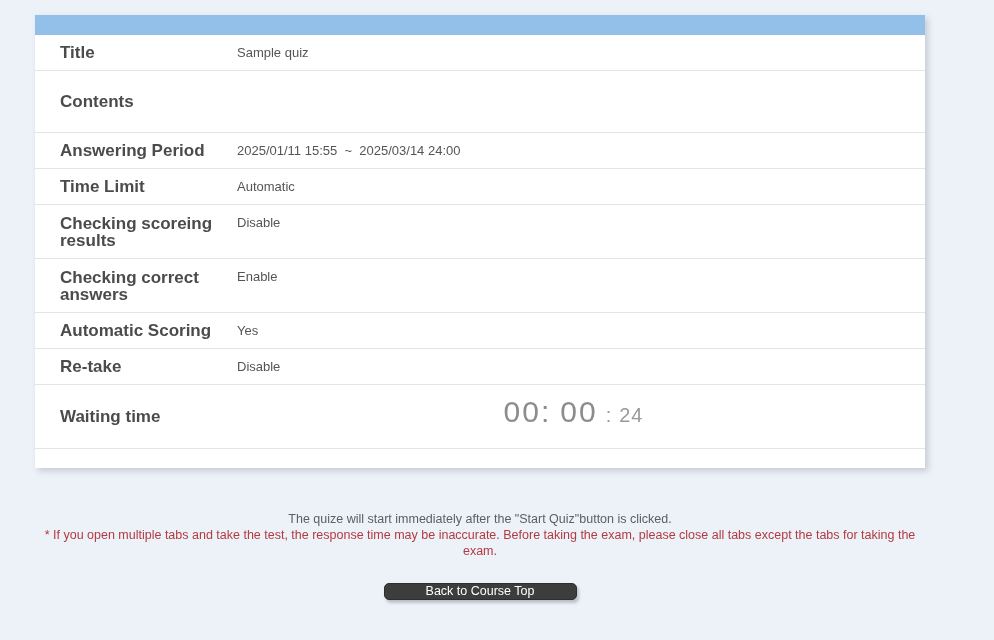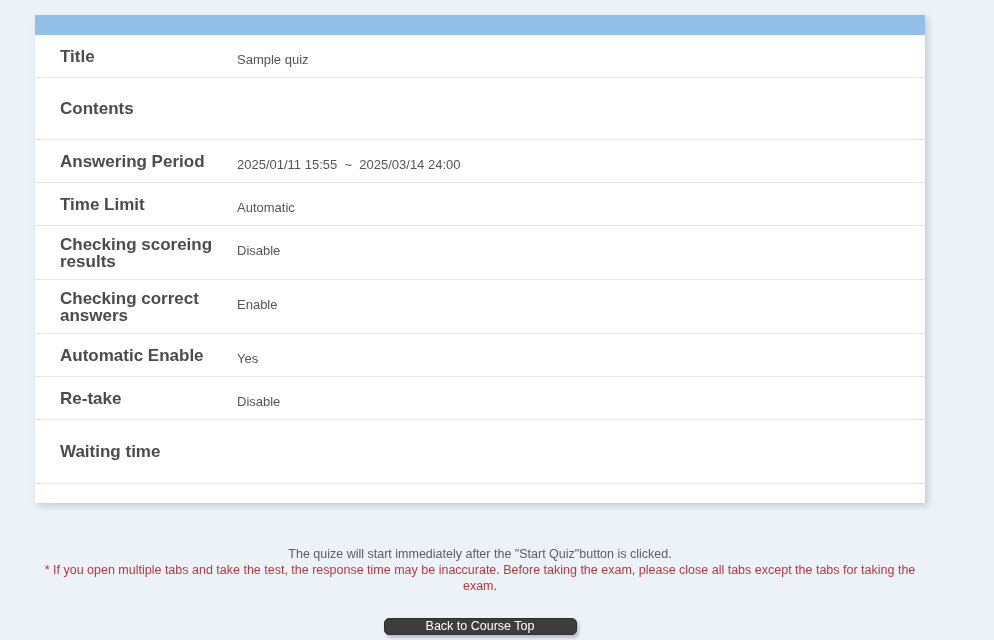--- a/index.html
+++ b/index.html
@@ -31,21 +31,21 @@
     padding-right:10px;
     display:flex;
     align-items:center;
     font-size:17px;
     line-height:17px;
     font-weight:bold;
     color:#4b4b4d;
   }
   .row .value {
     flex:1;
-    padding:16px 15px 9px 0;
+    padding:9px 15px 9px 0;
     font-size:13px;
     line-height:17px;
     color:#555;
   }
   .row-contents { min-height:62px; }
   .row-twolines { min-height:54px; }
   .row-waiting  { min-height:64px;text-align:center; }
   .row-waiting .value { padding-top:6px; }
   .wt-big {
     font-size:30px;
@@ -121,31 +121,34 @@
     <div class="label">Checking scoreing results</div>
     <div class="value">Disable</div>
   </div>
 
   <div class="row row-twolines">
     <div class="label">Checking correct answers</div>
     <div class="value">Enable</div>
   </div>
 
   <div class="row">
-    <div class="label">Automatic Enable</div>
+    <div class="label">Automatic Scoring</div>
     <div class="value">Yes</div>
   </div>
 
   <div class="row">
     <div class="label">Re-take</div>
     <div class="value">Disable</div>
   </div>
 
   <div class="row row-waiting">
     <div class="label">Waiting time</div>
+    <div class="value">
+      <span class="wt-big">00</span><span class="wt-big">:</span><span class="wt-big wt-mm">00</span><span class="wt-small wt-colon2">:</span><span class="wt-small wt-ss">24</span>
+    </div>
   </div>
 
   <div class="card-bottom-strip"></div>
 </div>
 
 <div class="notes">
   <div>The quize will start immediately after the "Start Quiz"button is clicked.</div>
   <div class="warning">* If you open multiple tabs and take the test, the response time may be inaccurate. Before taking the exam, please close all tabs except the tabs for taking the exam.</div>
 </div>
 

